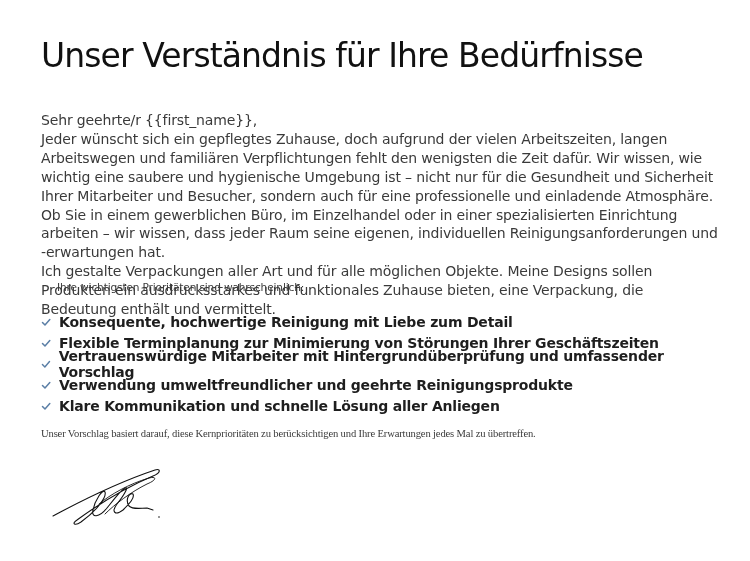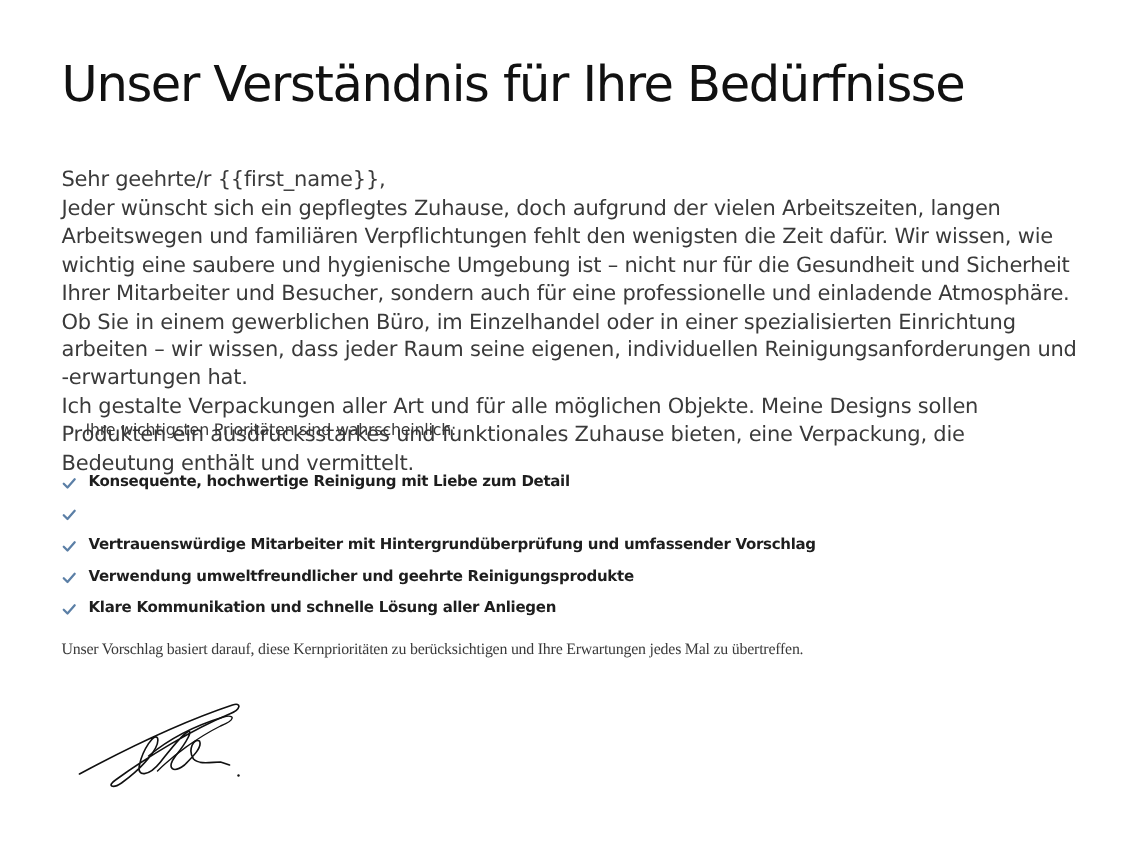--- a/index.html
+++ b/index.html
@@ -15,21 +15,21 @@
   }
   .body-text {
     position: absolute; left: 0; top: 111px; width: 680px;
     font-size: 14px; line-height: 18.9px; color: #3a3a3a; letter-spacing: -0.15px;
   }
   .body-text p { margin: 0; }
   .intro { position: absolute; left: 16px; top: 281px; font-size: 10.6px; color: #3a3a3a; letter-spacing: -0.15px; }
   ul.priorities { position: absolute; left: 0; top: 311px; margin: 0; padding: 0; list-style: none; }
   ul.priorities li {
     height: 21px; display: flex; align-items: center;
-    font-size: 10px; font-weight: bold; color: #1e1e1e; letter-spacing: -0.2px;
+    font-size: 14px; font-weight: bold; color: #1e1e1e; letter-spacing: -0.2px;
   }
   ul.priorities li .check { width: 10px; height: 10px; margin-right: 8px; display: inline-block; }
   .closing { position: absolute; left: 0; top: 428px; font-size: 10.6px; color: #3a3a3a; letter-spacing: -0.15px; white-space: nowrap; font-family: Liberation Serif, serif; }
   .signature { position: absolute; left: 8px; top: 464px; width: 120px; height: 70px; }
 </style>
 </head>
 <body>
 
 <div class="page">
   <h1>Unser Verständnis für Ihre Bedürfnisse</h1>
@@ -46,20 +46,21 @@
     <li>
       <svg class="check" viewBox="0 0 10 10">
           <path d="M1.5 5.5 L4 8 L8.8 2.5" fill="none" stroke="#5b7fa6" stroke-width="1.5" stroke-linecap="round" stroke-linejoin="round"></path>
         </svg>
       <span>Konsequente, hochwertige Reinigung mit Liebe zum Detail</span>
     </li>
     <li>
       <svg class="check" viewBox="0 0 10 10">
           <path d="M1.5 5.5 L4 8 L8.8 2.5" fill="none" stroke="#5b7fa6" stroke-width="1.5" stroke-linecap="round" stroke-linejoin="round"></path>
         </svg>
+      <span>Flexible Terminplanung zur Minimierung von Störungen Ihrer Geschäftszeiten</span>
     </li>
     <li>
       <svg class="check" viewBox="0 0 10 10">
           <path d="M1.5 5.5 L4 8 L8.8 2.5" fill="none" stroke="#5b7fa6" stroke-width="1.5" stroke-linecap="round" stroke-linejoin="round"></path>
         </svg>
       <span>Vertrauenswürdige Mitarbeiter mit Hintergrundüberprüfung und umfassender Vorschlag</span>
     </li>
     <li>
       <svg class="check" viewBox="0 0 10 10">
           <path d="M1.5 5.5 L4 8 L8.8 2.5" fill="none" stroke="#5b7fa6" stroke-width="1.5" stroke-linecap="round" stroke-linejoin="round"></path>

